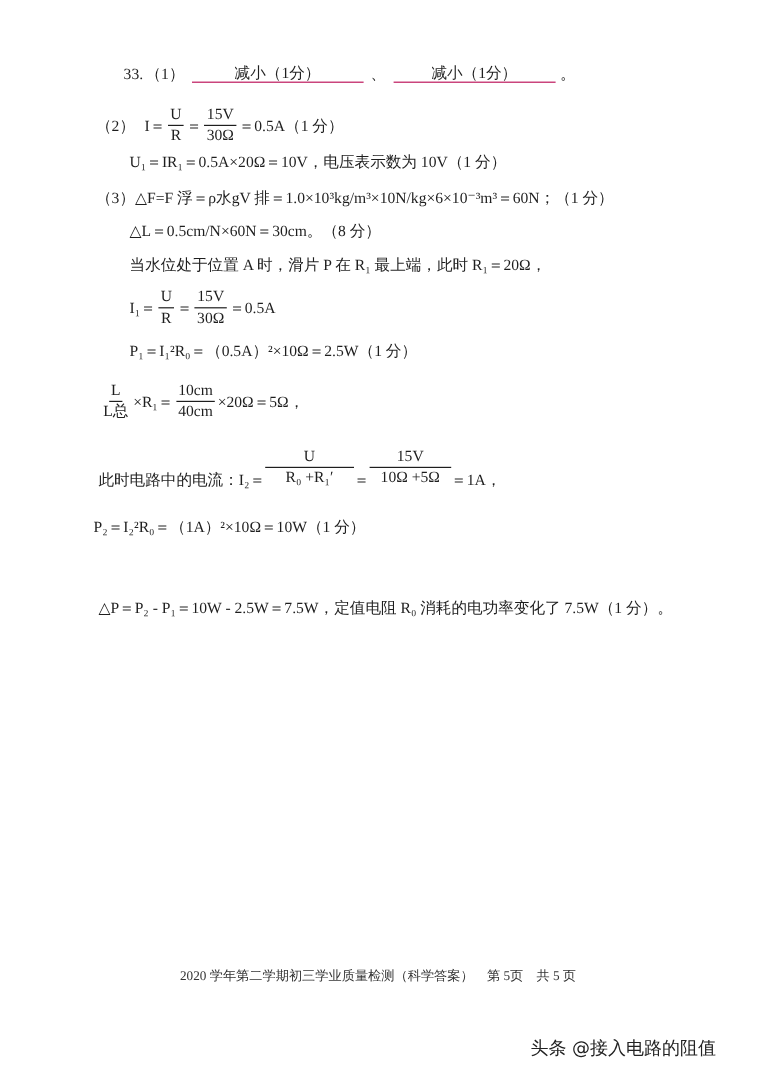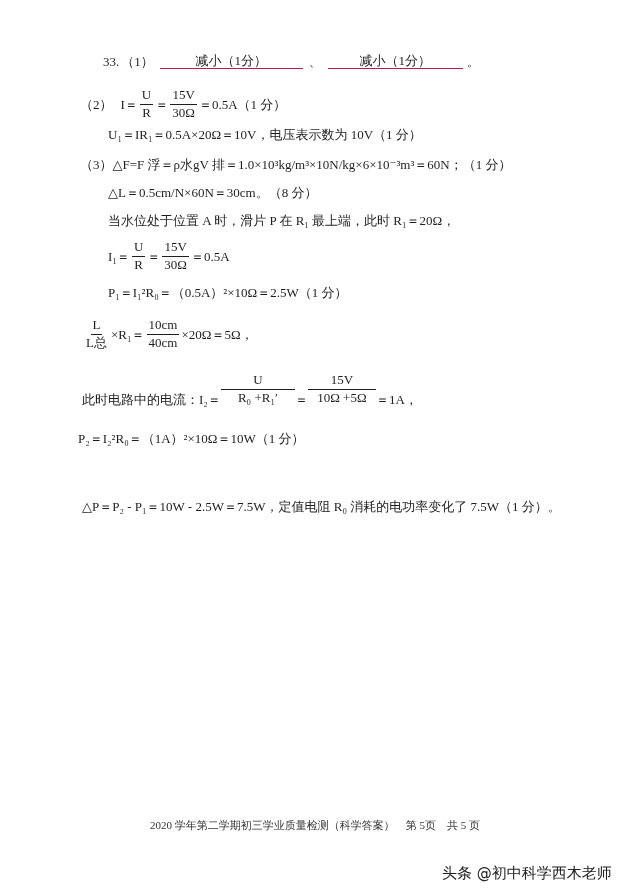--- a/index.html
+++ b/index.html
@@ -109,14 +109,14 @@
   <div class="line" style="left:78px; top:432px;">
     <span>P₂＝I₂²R₀＝（1A）²×10Ω＝10W（1 分）</span>
   </div>
 
   <div class="line" style="left:82px; top:460px;margin-top:40px;">
     <span>△P＝P₂ - P₁＝10W - 2.5W＝7.5W，定值电阻 R₀ 消耗的电功率变化了 7.5W（1 分）。</span>
   </div>
 
 </div>
 
-<div class="footer" style="left:150px; top:806px;margin-top:12px;">2020 学年第二学期初三学业质量检测（科学答案）　第 5页　共 5 页</div>
-<div class="watermark" style="left:442px; top:864px;">头条 @初中科学西木老师</div>
+<div class="footer" style="left:150px; top:806px;">2020 学年第二学期初三学业质量检测（科学答案）　第 5页　共 5 页</div>
+<div class="watermark" style="left:442px; top:864px;">头条 @接入电路的阻值</div>
 
 </body></html>

